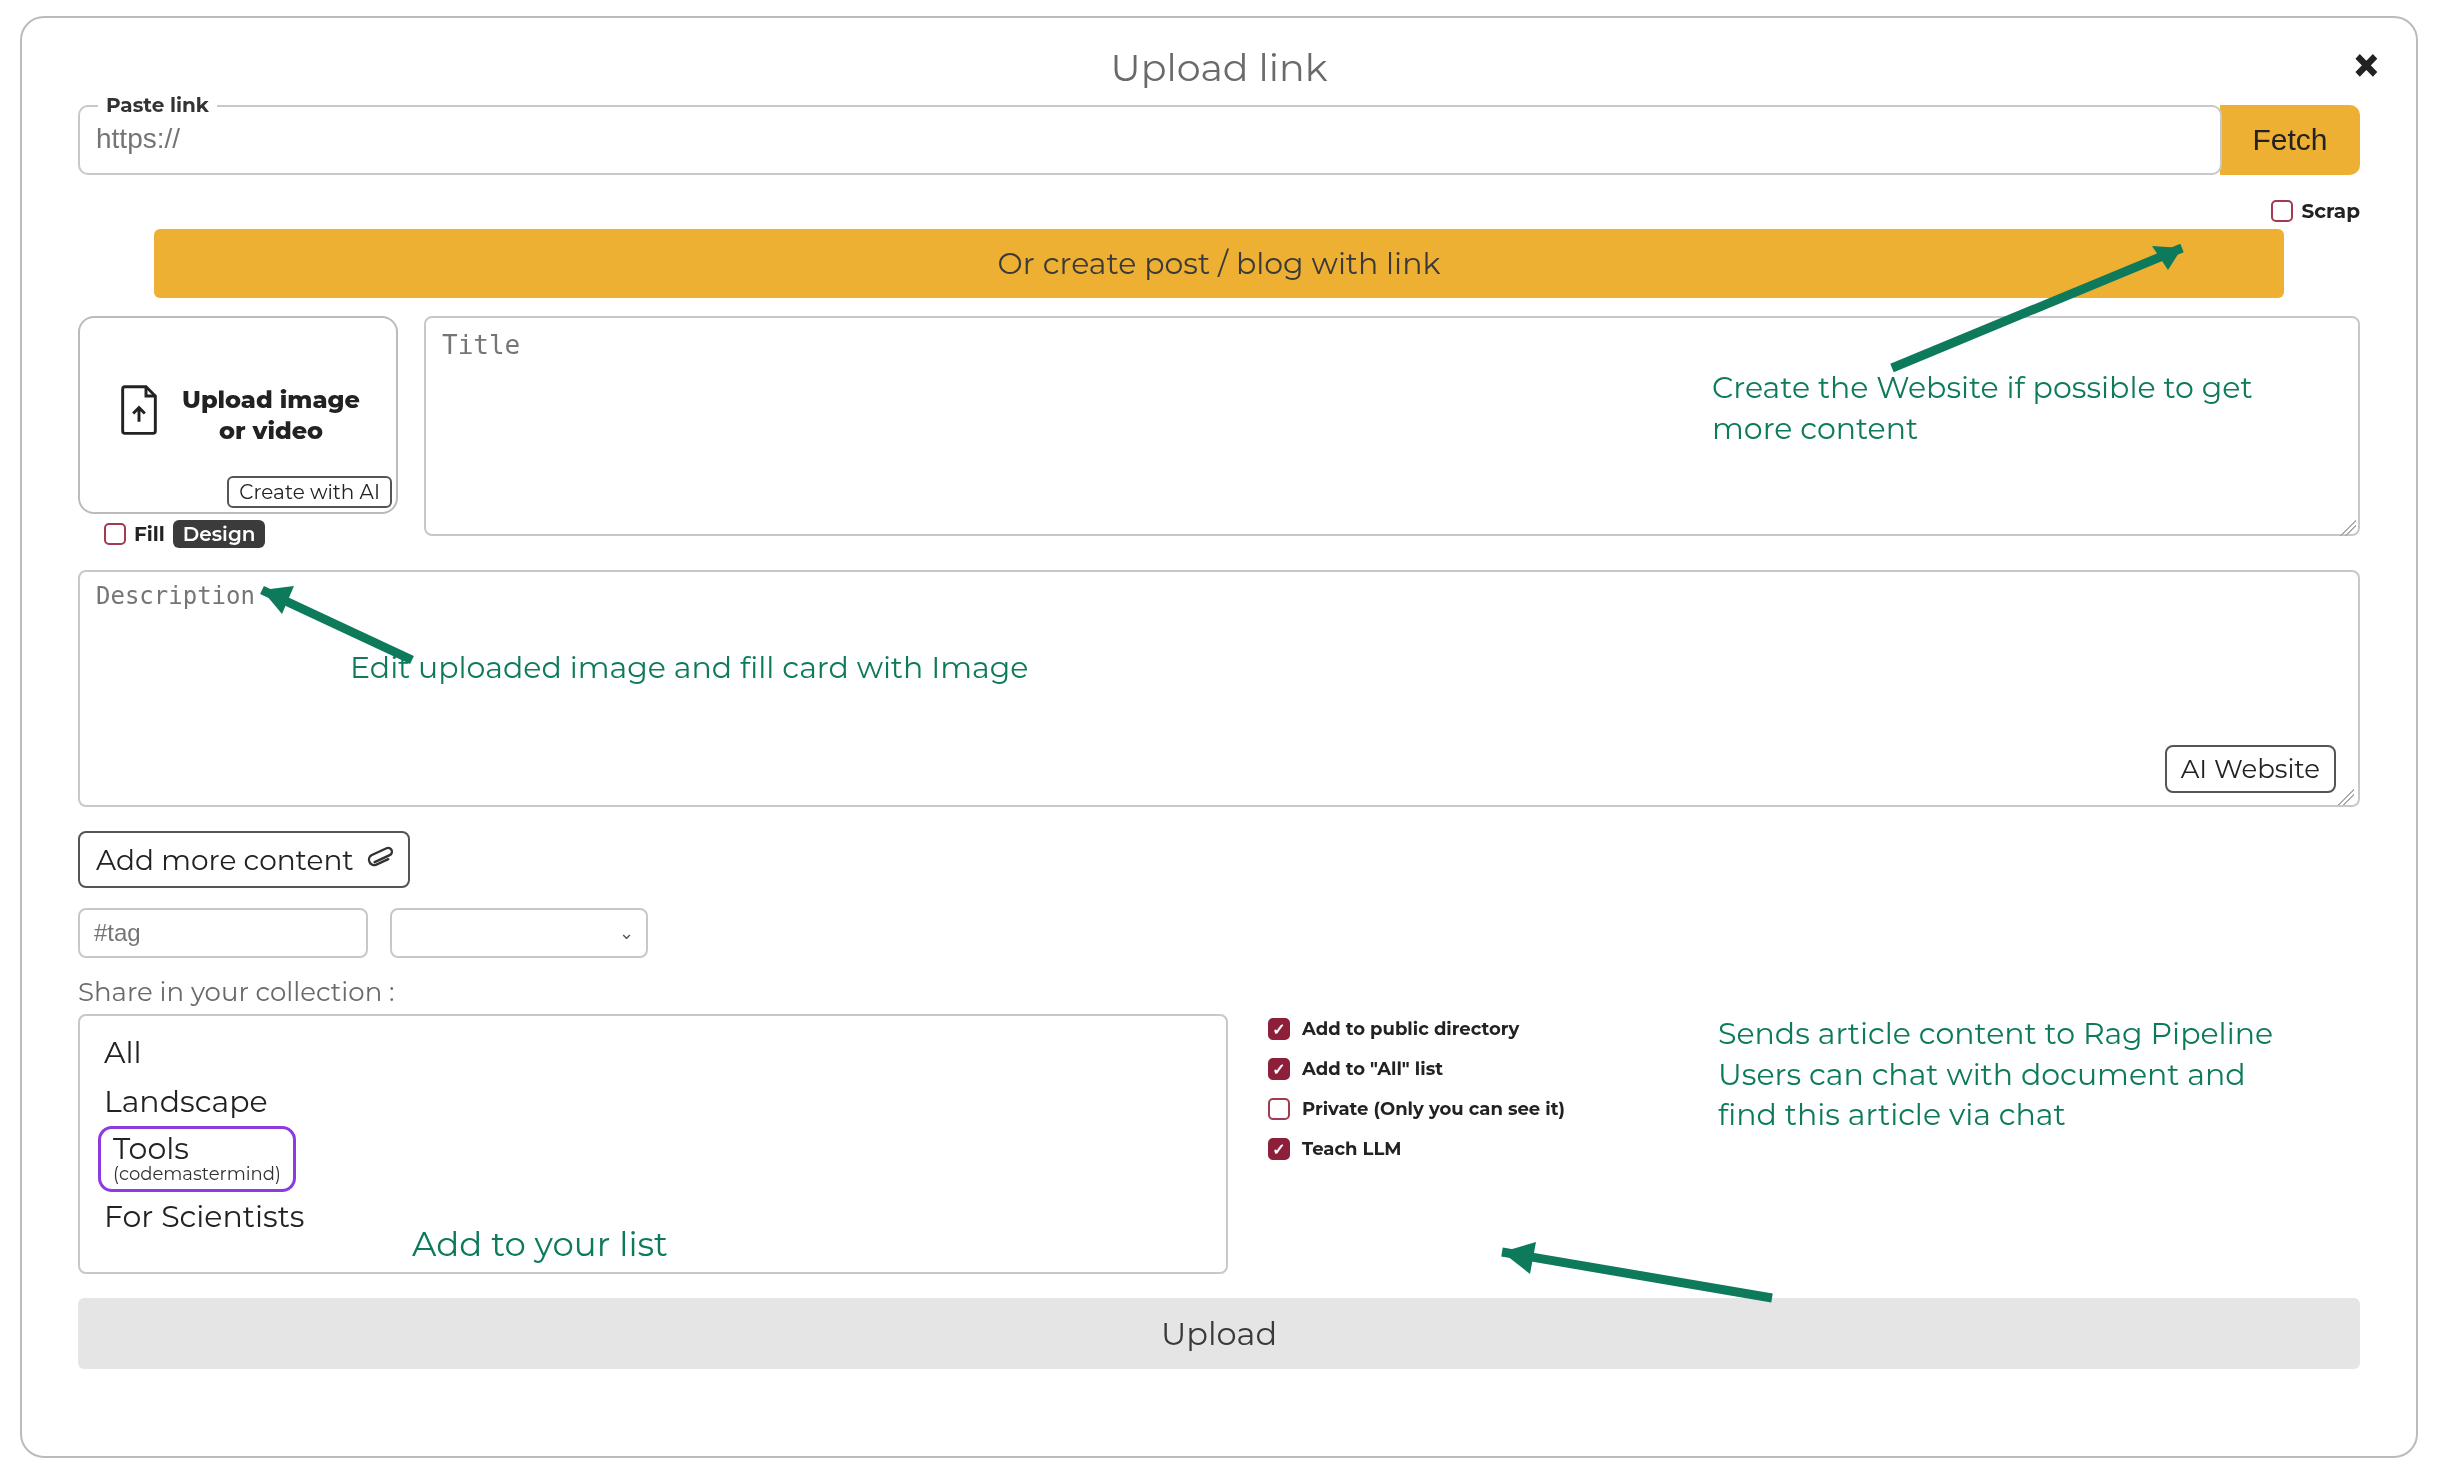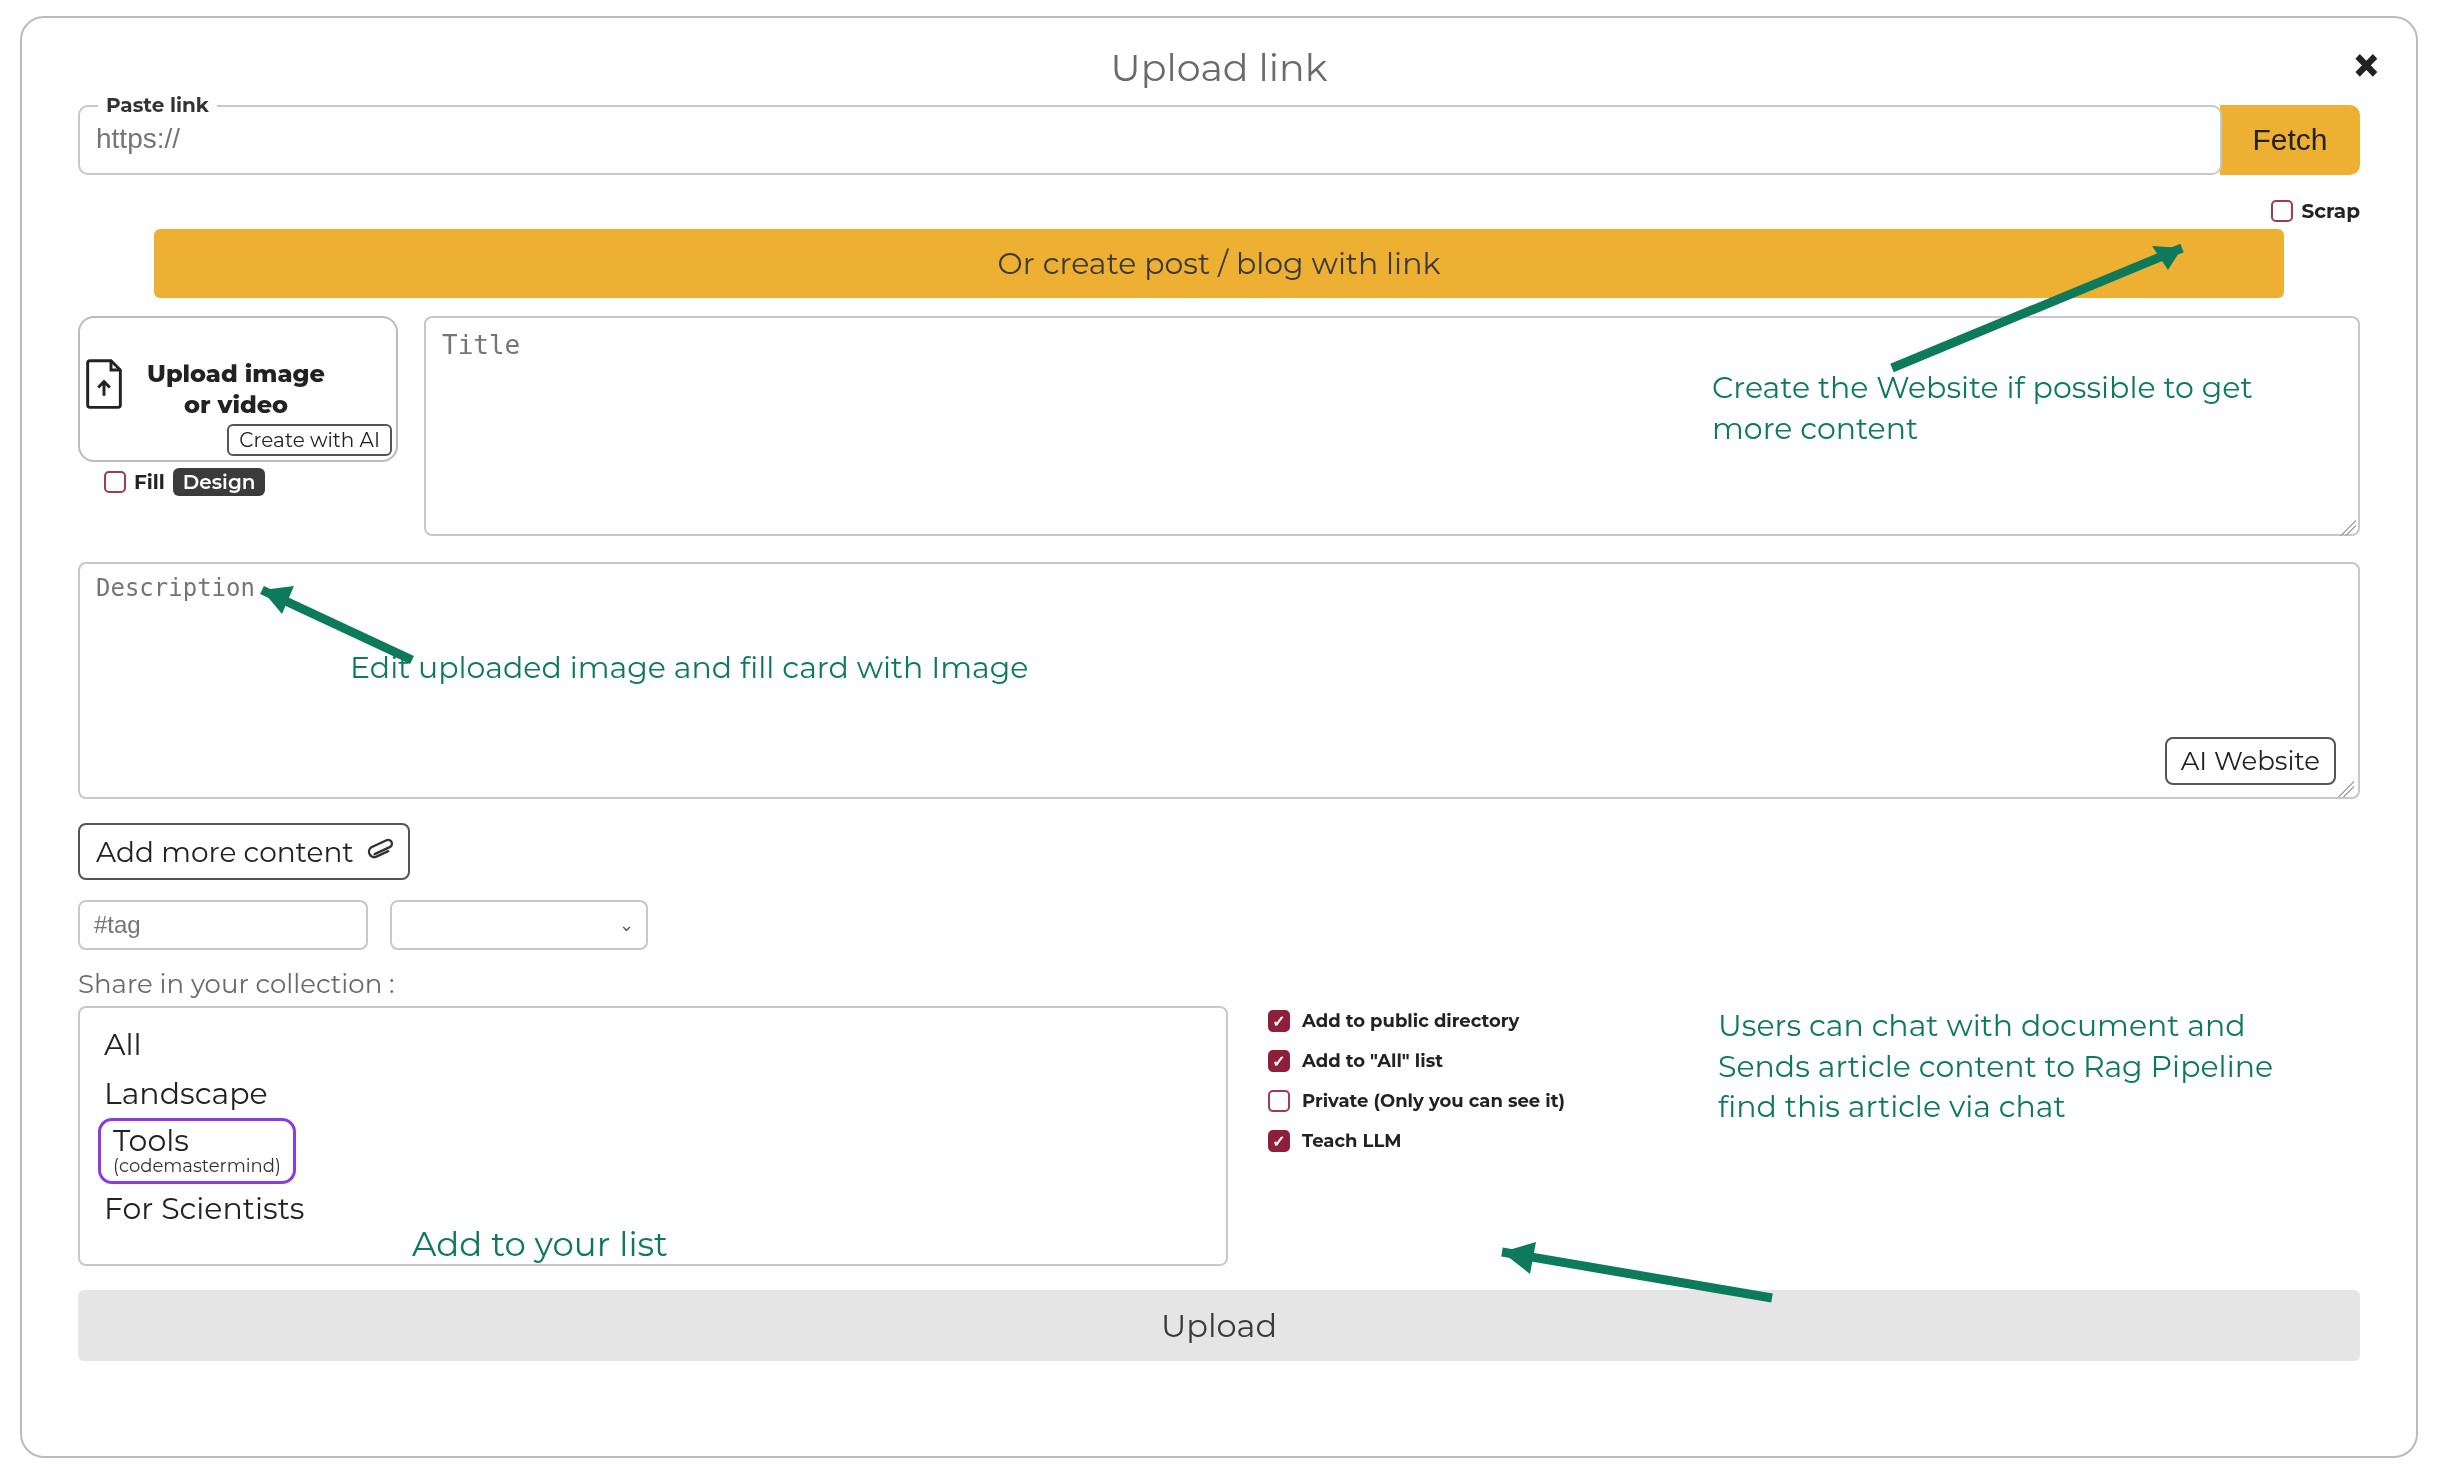--- a/index.html
+++ b/index.html
@@ -114,26 +114,27 @@
 
   
   .mid-row {
     display:flex;
     gap:26px;
     margin:0 26px;
     align-items:flex-start;
   }
   .upload-card {
     width:320px;
-    height:146px;
+    height:198px;
     border:2px solid #bbb;
     border-radius:16px;
     position:relative;
     display:flex;
     align-items:center;
+    justify-content:center;
     gap:18px;
     cursor:pointer;
   }
   .upload-icon {
     font-size:44px;
   }
   .upload-icon svg { width:48px; height:56px; stroke:#222; fill:none; stroke-width:2.5; }
   .upload-card-text {
     font-size:24px;
     font-weight:800;
@@ -437,22 +438,22 @@
         <span class="cb"></span>
         <span>Private (Only you can see it)</span>
       </div>
       <div class="check-row">
         <span class="cb checked"></span>
         <span>Teach LLM</span>
       </div>
     </div>
 
     <div class="annot" style="position:relative;left:0;top:0;flex:1;margin-left:-10px;">
+      <div>Sends article content to Rag Pipeline</div>
       <div>Users can chat with document and</div>
-      <div>Sends article content to Rag Pipeline</div>
       <div>find this article via chat</div>
     </div>
   </div>
 
   <div class="upload-btn">Upload</div>
 
   
 
   
   <div class="annot" style="left:1690px; top:350px; width:560px;">Create the Website if possible to get more content</div>

